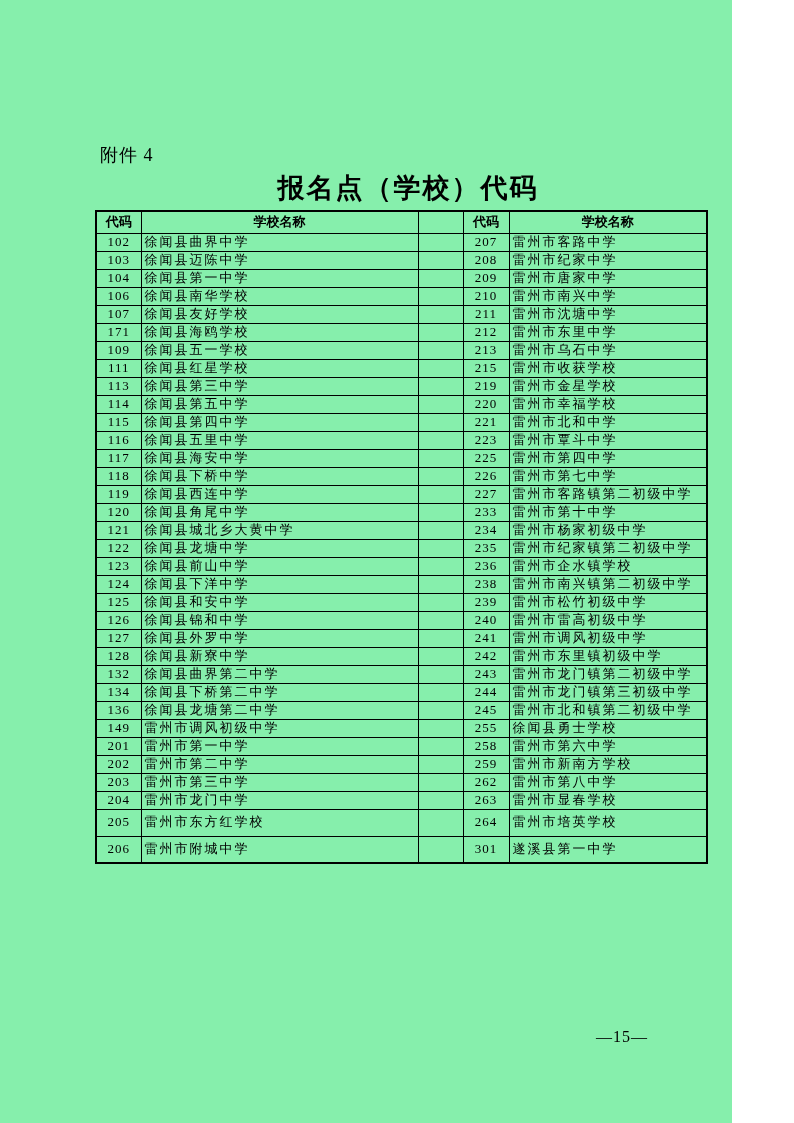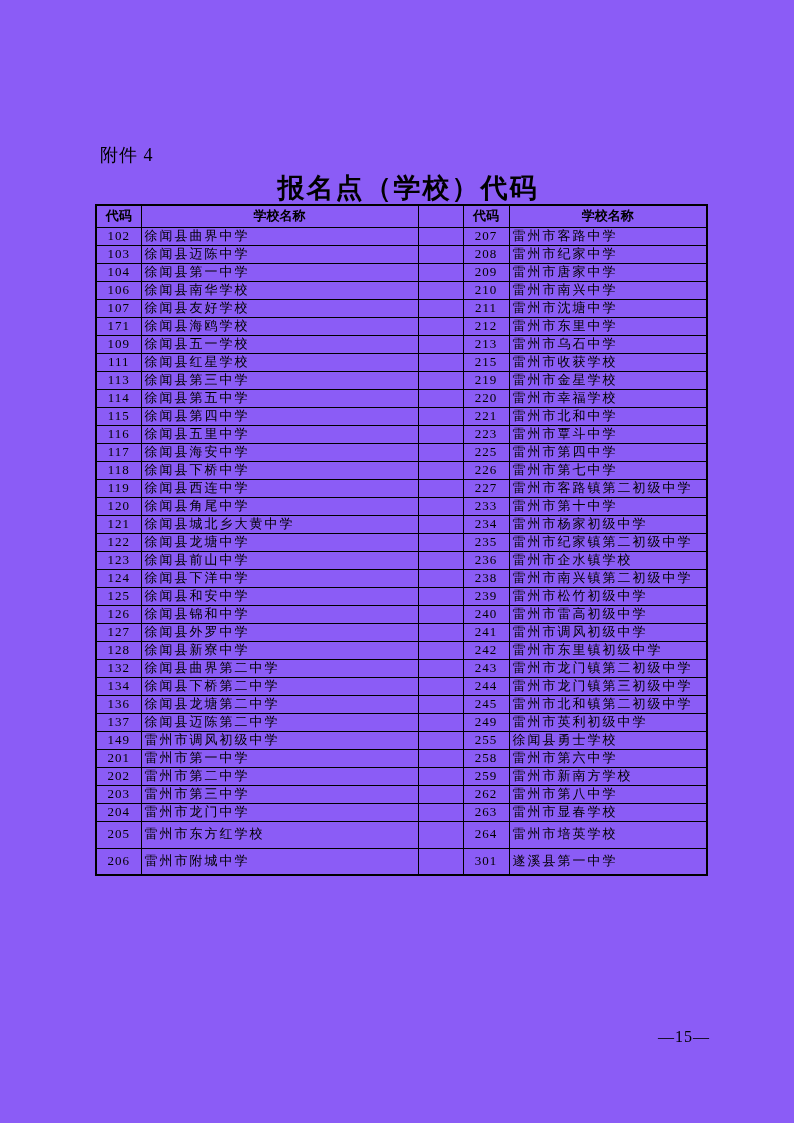--- a/index.html
+++ b/index.html
@@ -3,23 +3,23 @@
 <meta charset="utf-8">
 <style>
   * { margin: 0; padding: 0; box-sizing: border-box; }
   html, body { background: #ffffff; }
   body {
     font-family: "Liberation Serif", "DejaVu Serif", serif;
     color: #000000;
   }
   .page {
     position: relative;
-    width: 794px;
+    width: 732px;
     height: 1123px;
-    background: #8b5cf6;
+    background: #86efac;
     overflow: hidden;
   }
   .attachment {
     position: absolute;
     left: 100px;
     top: 143px;
     font-size: 18px;
     letter-spacing: 1px;
   }
   .doc-title {
@@ -28,21 +28,21 @@
     top: 170px;
     width: 794px;
     text-align: center;
     font-size: 27px;
     font-weight: bold;
     letter-spacing: 2px;
   }
   table.code-table {
     position: absolute;
     left: 95px;
-    top: 204px;
+    top: 210px;
     width: 611px;
     border-collapse: collapse;
     table-layout: fixed;
     border: 2px solid #000000;
     font-size: 13px;
   }
   .code-table col.c-code1  { width: 45px; }
   .code-table col.c-name1  { width: 277px; }
   .code-table col.c-spacer { width: 45px; }
   .code-table col.c-code2  { width: 46px; }
@@ -290,27 +290,20 @@
           <td class="name">雷州市龙门镇第三初级中学</td>
         </tr>
         <tr>
           <td class="code">136</td>
           <td class="name">徐闻县龙塘第二中学</td>
           <td class="spacer"></td>
           <td class="code">245</td>
           <td class="name">雷州市北和镇第二初级中学</td>
         </tr>
         <tr>
-          <td class="code">137</td>
-          <td class="name">徐闻县迈陈第二中学</td>
-          <td class="spacer"></td>
-          <td class="code">249</td>
-          <td class="name">雷州市英利初级中学</td>
-        </tr>
-        <tr>
           <td class="code">149</td>
           <td class="name">雷州市调风初级中学</td>
           <td class="spacer"></td>
           <td class="code">255</td>
           <td class="name">徐闻县勇士学校</td>
         </tr>
         <tr>
           <td class="code">201</td>
           <td class="name">雷州市第一中学</td>
           <td class="spacer"></td>

